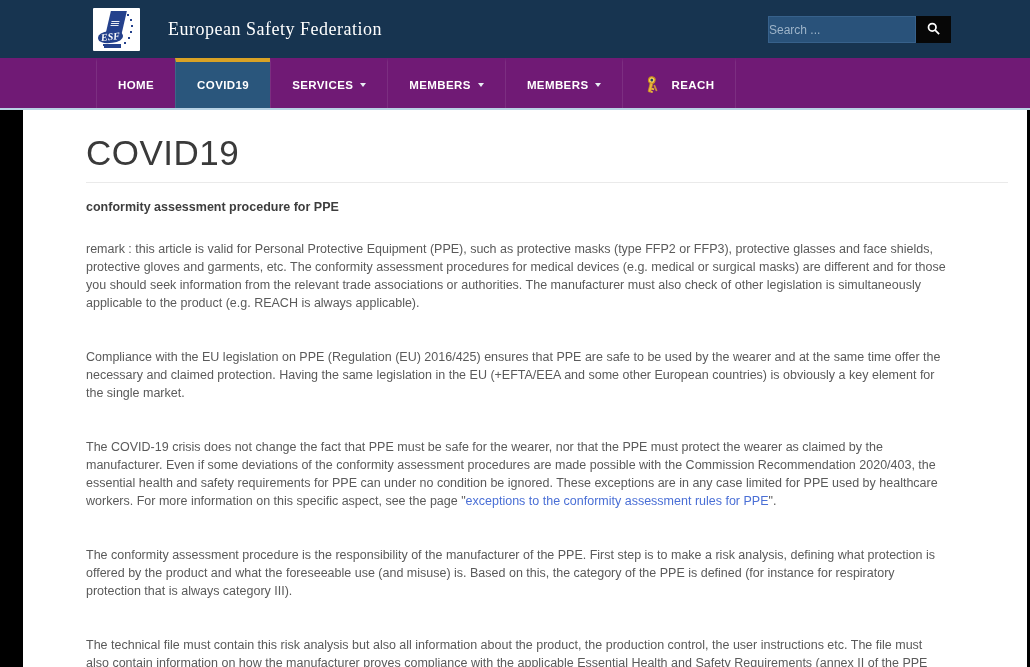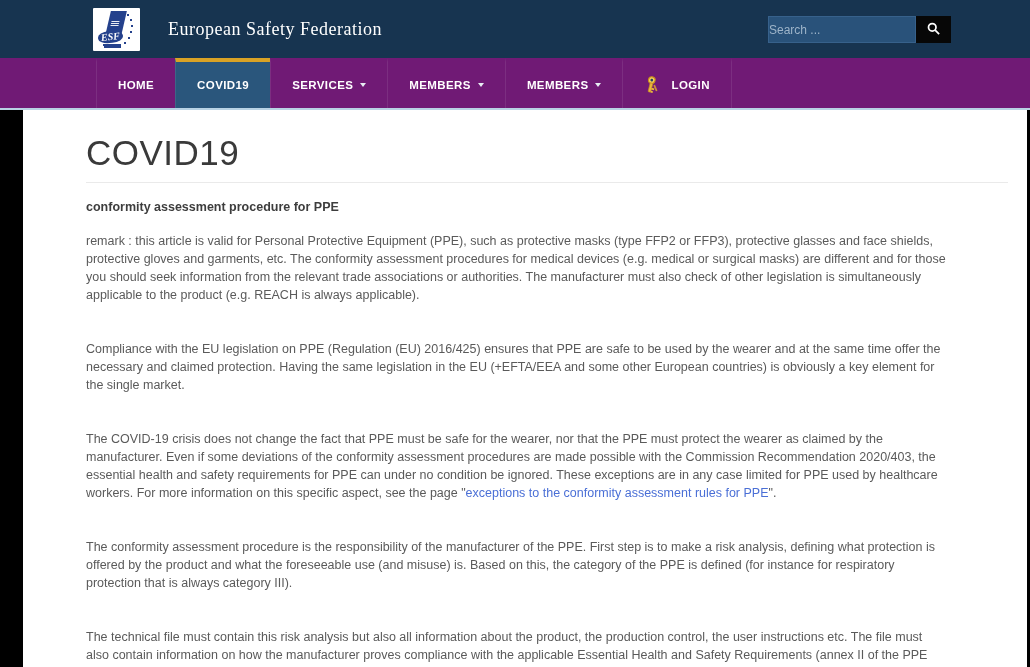--- a/index.html
+++ b/index.html
@@ -94,21 +94,21 @@
     margin-left: 23px; width: 1004px; height: 557px;
     background: #fff; padding: 23px 19px 0 63px;
     overflow: hidden;
   }
   .page-title {
     margin: 0; font-weight: 400; font-size: 35px; color: #3a3a3a;
     letter-spacing: .5px; line-height: 40px;
   }
   .title-rule { border: none; border-top: 1px solid #eaeaea; margin: 9px 0 0 0; }
   .section-heading {
-    margin: 17px 0 18px 0; font-size: 12.5px; font-weight: bold; color: #3d3d3d;
+    margin: 17px 0 26px 0; font-size: 12.5px; font-weight: bold; color: #3d3d3d;
   }
   .para {
     width: 862px; margin: 0 12px 36px 0;
     font-size: 12.5px; line-height: 18px; color: #5a5a5a;
   }
   .para.tight { margin-bottom: 12px; }
   .para:last-of-type { margin-bottom: 0; }
   .text-link { color: #4a6fd6; text-decoration: none; text-align: right; }
 </style>
 </head>
@@ -164,21 +164,21 @@
           <circle cx="8" cy="7" r="1.6" fill="#1e4469"></circle>
           <rect x="7" y="10.5" width="3.2" height="11" rx="1" fill="#e9b93d" stroke="#c78c1e" stroke-width="0.8"></rect>
           <rect x="10" y="16" width="3.4" height="2.2" fill="#e9b93d"></rect>
           <rect x="10" y="19.5" width="2.6" height="2.2" fill="#e9b93d"></rect>
         </g>
         <g transform="rotate(-24 12 12)">
           <rect x="11" y="12" width="2.2" height="8" rx="1" fill="#d8a52e" opacity="0.85"></rect>
         </g>
       </svg>
     </span>
-    <span>LOGIN</span>
+    <span>REACH</span>
   </a>
 </nav>
 
 <main class="content">
   <h1 class="page-title">COVID19</h1>
   <hr class="title-rule">
   <h2 class="section-heading">conformity assessment procedure for PPE</h2>
 
   <p class="para">remark : this article is valid for Personal Protective Equipment (PPE), such as protective masks (type FFP2 or FFP3), protective glasses and face shields, protective gloves and garments, etc. The conformity assessment procedures for medical devices (e.g. medical or surgical masks) are different and for those you should seek information from the relevant trade associations or authorities. The manufacturer must also check of other legislation is simultaneously applicable to the product (e.g. REACH is always applicable).</p>
 

